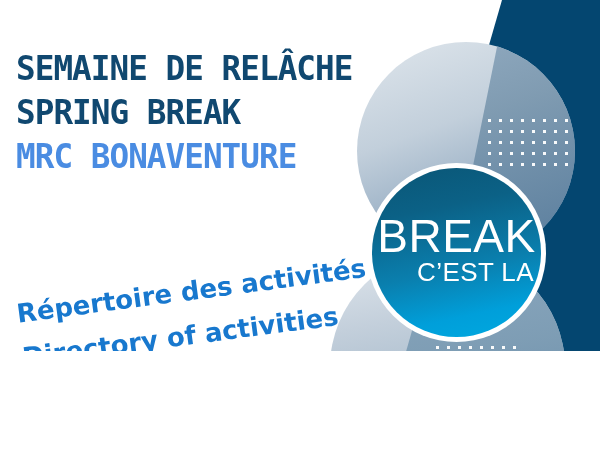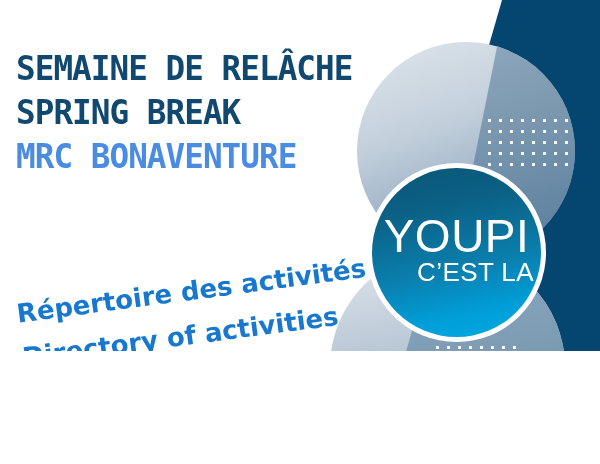--- a/index.html
+++ b/index.html
@@ -184,17 +184,17 @@
     <div class="h-line accent">MRC BONAVENTURE</div>
   </div>
 
   <div class="subs">
     <div class="sub-line">Répertoire des activités</div>
     <div class="sub-line">Directory of activities</div>
   </div>
 
   <div class="badge-ring"></div>
   <div class="badge">
-    <div class="badge-youpi">YOUPI</div>
+    <div class="badge-youpi">BREAK</div>
     <div class="badge-cest">C’EST LA</div>
   </div>
 
 </div>
 
 </body></html>

